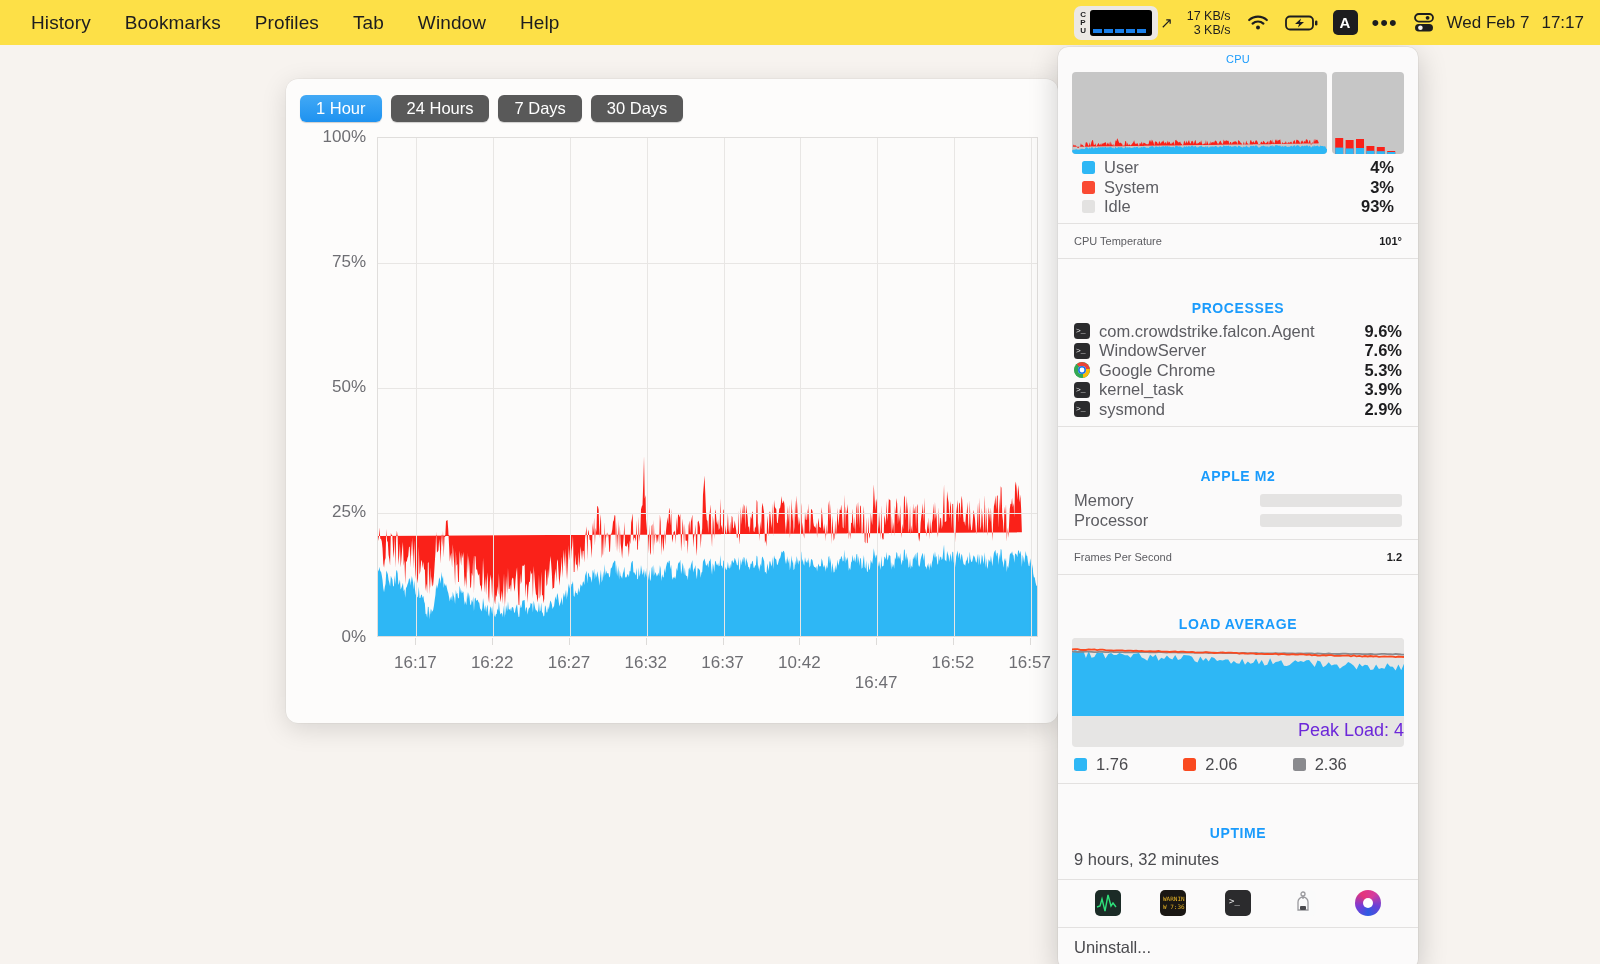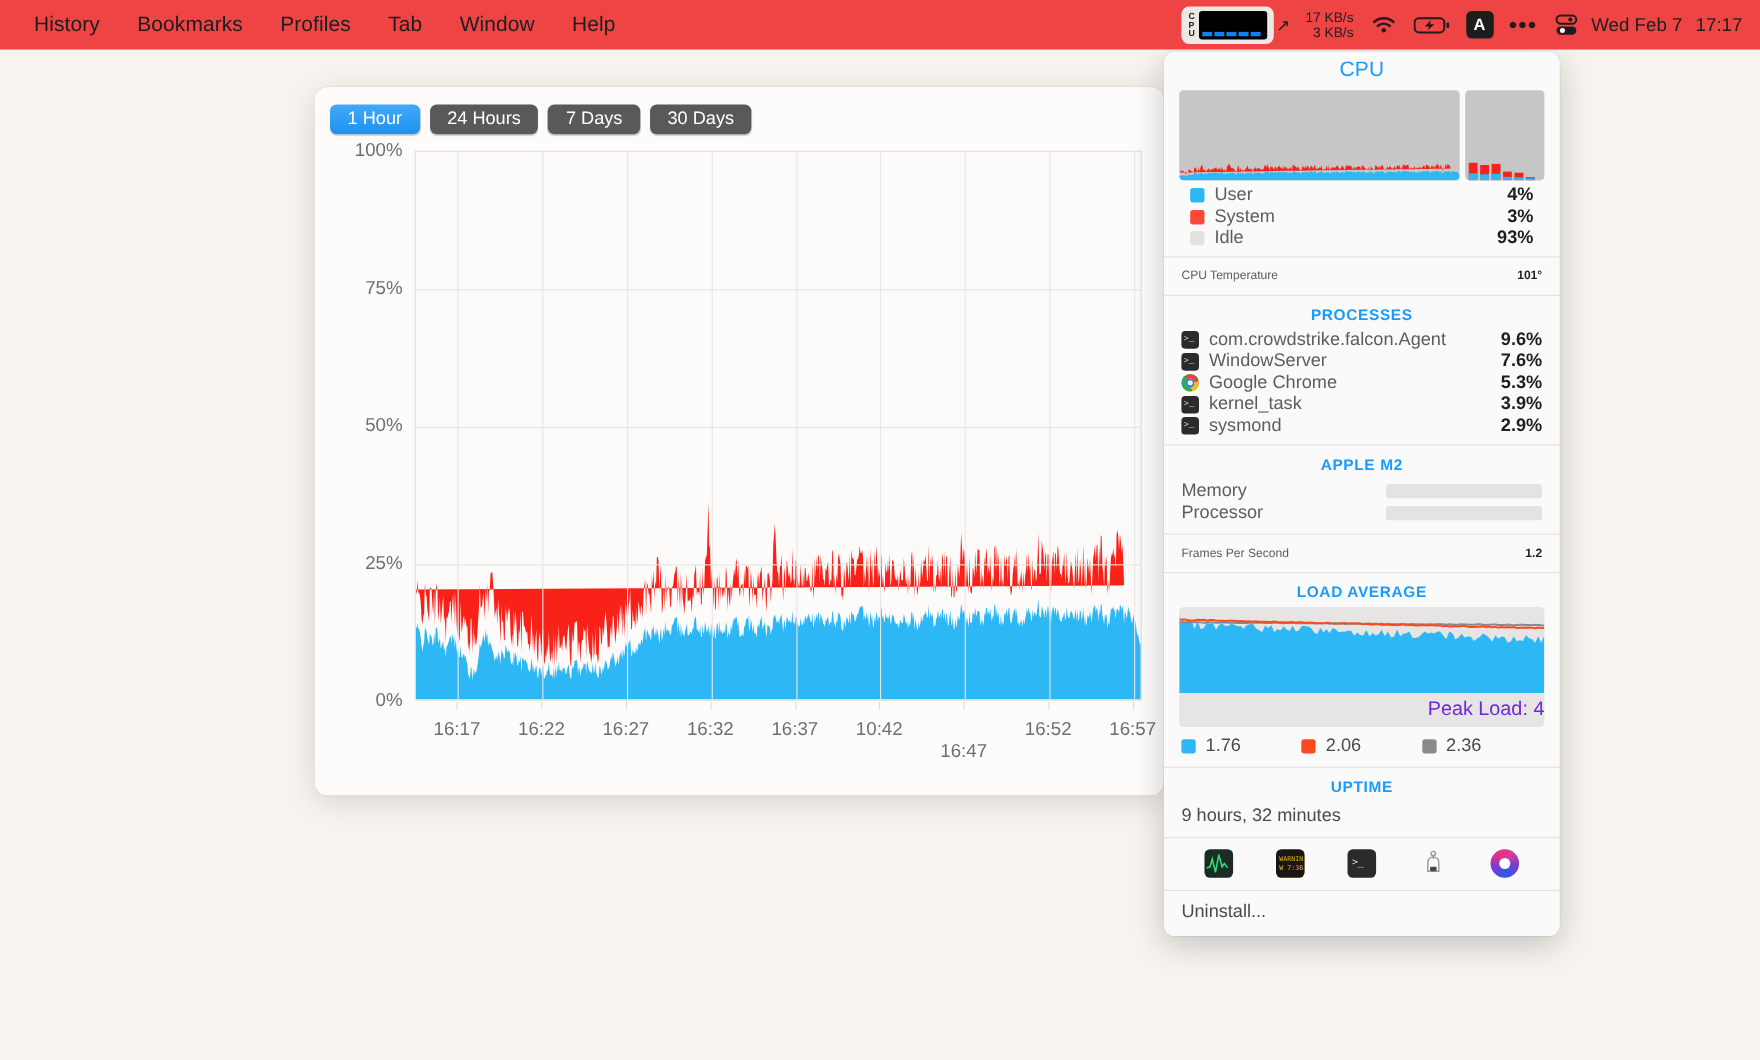--- a/index.html
+++ b/index.html
@@ -8,21 +8,21 @@
     background: #f7f3ef;
     font-family: "Liberation Sans", sans-serif;
     overflow: hidden;
   }
   body { position: relative; }
 
   
   .menubar {
     position: absolute; top: 0; left: 0; width: 1600px; height: 45px;
     display: flex; align-items: center;
-    background: #ef4444;
+    background: #fde047;
     z-index: 50;
   }
   .menu-left { display: flex; align-items: center; padding-left: 14px; gap: 0px; }
   .menu-item {
     font-size: 19px; color: #1d1d1f; padding: 3px 17px; border-radius: 5px;
     white-space: nowrap; letter-spacing: 0.1px;
   }
   .menu-right {
     margin-left: auto; display: flex; align-items: center;
     padding-right: 16px; gap: 0px;
@@ -93,24 +93,24 @@
   .tickmark { position: absolute; top: 501px; width: 1px; height: 7px; background: #dddbd9; }
 
   
   .panel {
     position: absolute; left: 1058px; top: 47px; width: 360px;
     background: #fbfafa; border-radius: 10px;
     box-shadow: 0 8px 30px rgba(0,0,0,0.20), 0 0 0 0.5px rgba(0,0,0,0.08);
     overflow: hidden; z-index: 40;
   }
   .sect-title {
-    text-align: center; font-size: 19px; color: #1a9bfc; padding: 6px 0 7px;
+    text-align: center; font-size: 11px; color: #1a9bfc; padding: 6px 0 7px;
     letter-spacing: 0.2px;
   }
-  .sect-title.caps { font-size: 14px; font-weight: 600; letter-spacing: 0.6px; padding: 9px 0 6px; }
+  .sect-title.caps { font-size: 14px; font-weight: 600; letter-spacing: 0.6px; padding: 9px 0 6px; margin-top: 32px; }
   .divider { height: 1px; background: #e3e1e0; }
 
   .cpu-graph {
     margin: 0 14px; height: 82px; display: flex; gap: 5px;
   }
   .cpu-graph-main {
     flex: 0 0 255px; background: #c6c6c6; border-radius: 4px; position: relative; overflow: hidden;
   }
   .cpu-graph-side {
     flex: 1; background: #c6c6c6; border-radius: 4px; position: relative; overflow: hidden;

